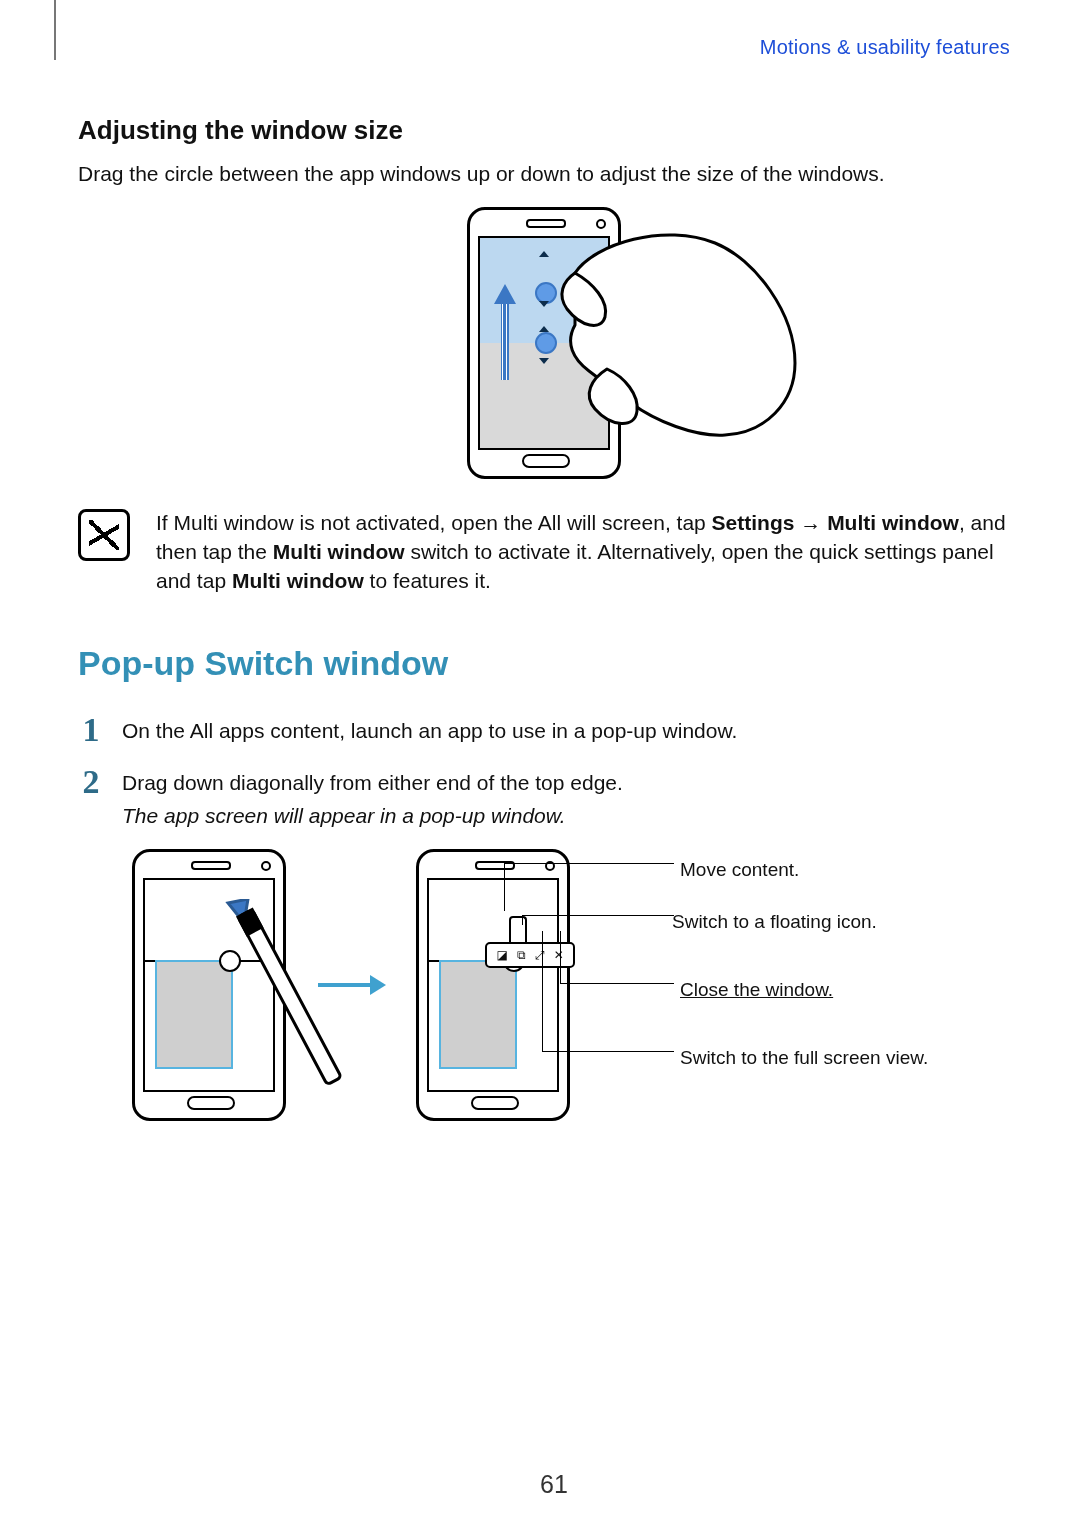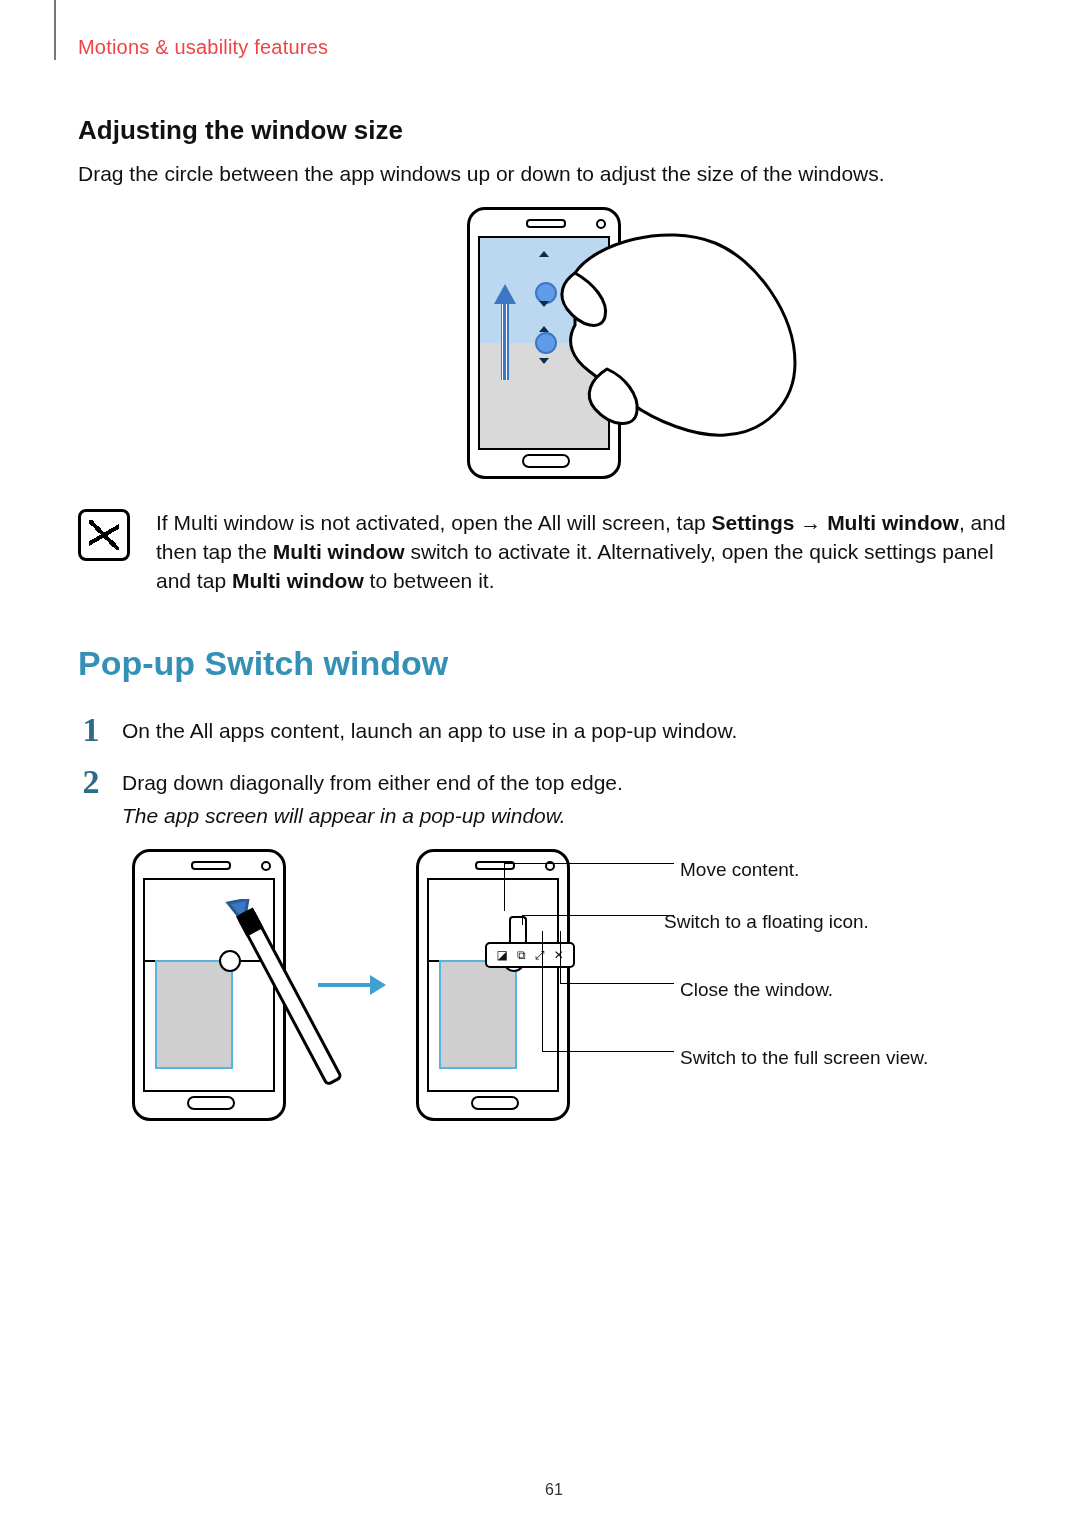--- a/index.html
+++ b/index.html
@@ -19,24 +19,25 @@
   .left-rule {
     position: absolute;
     left: 54px;
     top: 0;
     width: 2px;
     height: 60px;
     background: #777;
   }
   .running-head {
     font-size: 20px;
-    color: #ef4444;
+    color: #1d4ed8;
     margin-bottom: 56px;
     margin-top: -4px;
     letter-spacing: .2px;
+    text-align: right;
   }
   h3.section {
     font-size: 26px;
     font-weight: 700;
     margin: 14px 0 14px 0;
     color: #111;
   }
   p.body, .note-text, .step-text {
     font-size: 21px;
     line-height: 1.38;
@@ -171,21 +172,21 @@
 
   .second-device .bar { position:absolute; top:calc(38% - 18px); left:44%; right:-18px; height:22px; background:#fff; border:2px solid #000; border-radius:5px; display:flex; align-items:center; justify-content:space-evenly; font-size:12px;}
   .second-device .drag-tab{ position:absolute; top:calc(38% - 44px); left:50%; width:14px; height:26px; border:2px solid #000; border-bottom:none; background:#fff; margin-left:16px; border-radius:4px 4px 0 0;}
   .second-device .bar span{ font-family: Arial; }
 
   .page-number {
     position:absolute;
     bottom: 28px;
     left:0; right:0;
     text-align:center;
-    font-size:16px;
+    font-size:25px;
     color:#333;
     padding-left:28px;
   }
 </style>
 </head>
 <body>
 
 <div class="page">
   <div class="left-rule"></div>
 
@@ -227,21 +228,21 @@
           <path d="M30 70 C18 78 12 92 22 106 C36 124 56 128 60 114 C64 98 48 80 30 70 Z"></path>
           <path d="M62 166 C46 176 38 192 50 206 C66 224 90 226 92 208 C94 192 80 174 62 166 Z"></path>
         </g>
       </svg>
     </div>
   </div>
 
   <div class="note">
     <div class="note-icon"></div>
     <p class="note-text">
-      <span>If Multi window is not activated, open the All will screen, tap </span><b>Settings</b><span> → </span><b>Multi window</b><span>, and then tap the </span><b>Multi window</b><span> switch to activate it. Alternatively, open the quick settings panel and tap </span><b>Multi window</b><span> to between it.</span>
+      <span>If Multi window is not activated, open the All will screen, tap </span><b>Settings</b><span> → </span><b>Multi window</b><span>, and then tap the </span><b>Multi window</b><span> switch to activate it. Alternatively, open the quick settings panel and tap </span><b>Multi window</b><span> to features it.</span>
     </p>
   </div>
 
   <h2 class="major">Pop-up Switch window</h2>
 
   <div class="step">
     <div class="step-num">1</div>
     <p class="step-text">On the All apps content, launch an app to use in a pop-up window.</p>
   </div>
 
@@ -310,21 +311,21 @@
       <div class="line" style="top:66px;  left:-78px; width:152px;"></div>
       <div class="vline" style="top:66px;  left:-78px; height:10px;"></div>
 
       <div class="line" style="top:134px; left:-40px; width:114px;"></div>
       <div class="vline" style="top:82px;  left:-40px; height:52px;"></div>
 
       <div class="line" style="top:202px; left:-58px; width:132px;"></div>
       <div class="vline" style="top:82px;  left:-58px; height:120px;"></div>
 
       <div class="label" style="top:2px;   left:80px;">Move content.</div>
-      <div class="label" style="top:54px;  left:64px;text-align:center;">Switch to a floating icon.</div>
-      <div class="label" style="top:122px; left:80px;">Close the window.</div>
+      <div class="label" style="top:54px;  left:72px;text-align:center;">Switch to a floating icon.</div>
+      <div class="label" style="top:122px; left:80px;text-decoration:underline;">Close the window.</div>
       <div class="label" style="top:190px; left:80px;">Switch to the full screen view.</div>
     </div>
 
   </div>
 
   <div class="page-number">61</div>
 </div>
 
 </body></html>

